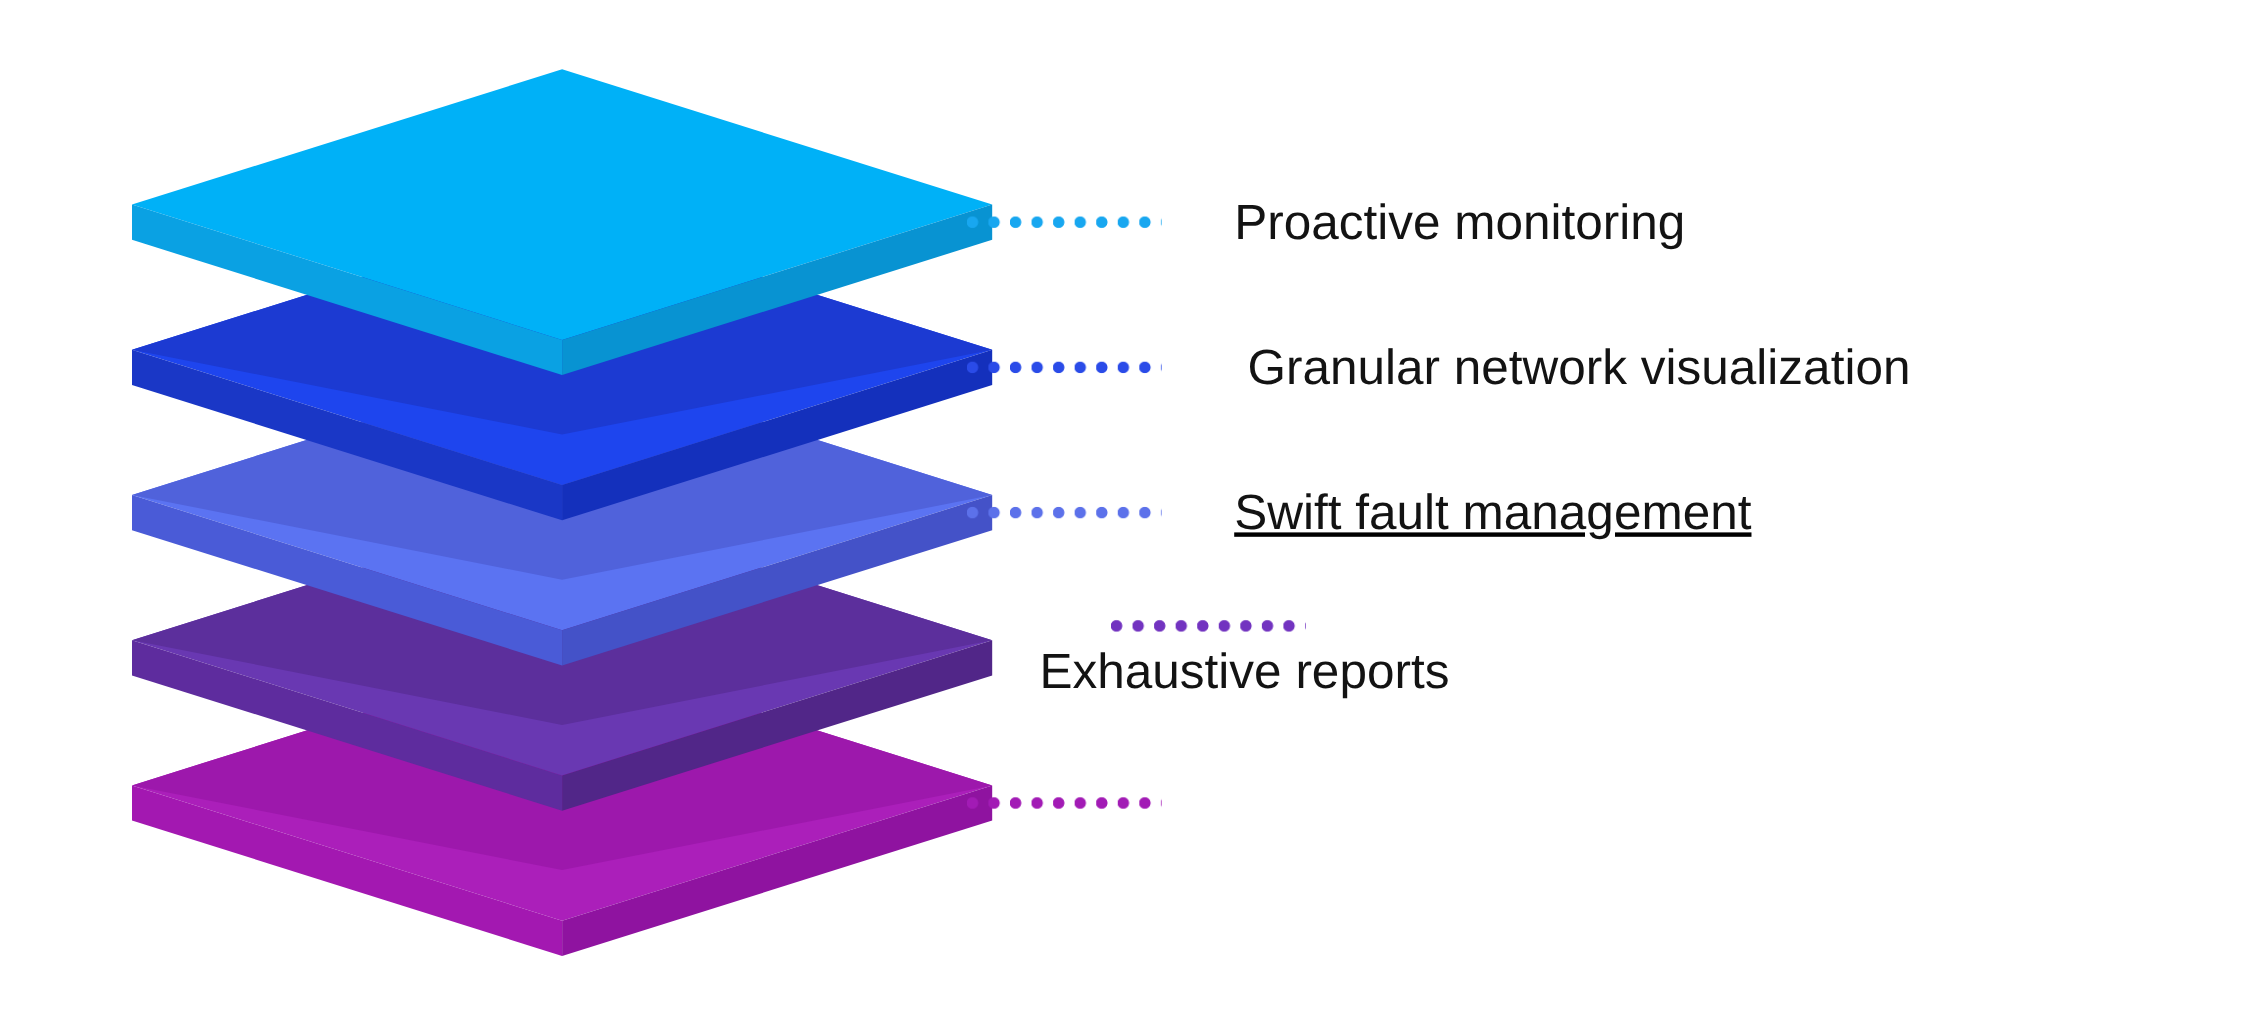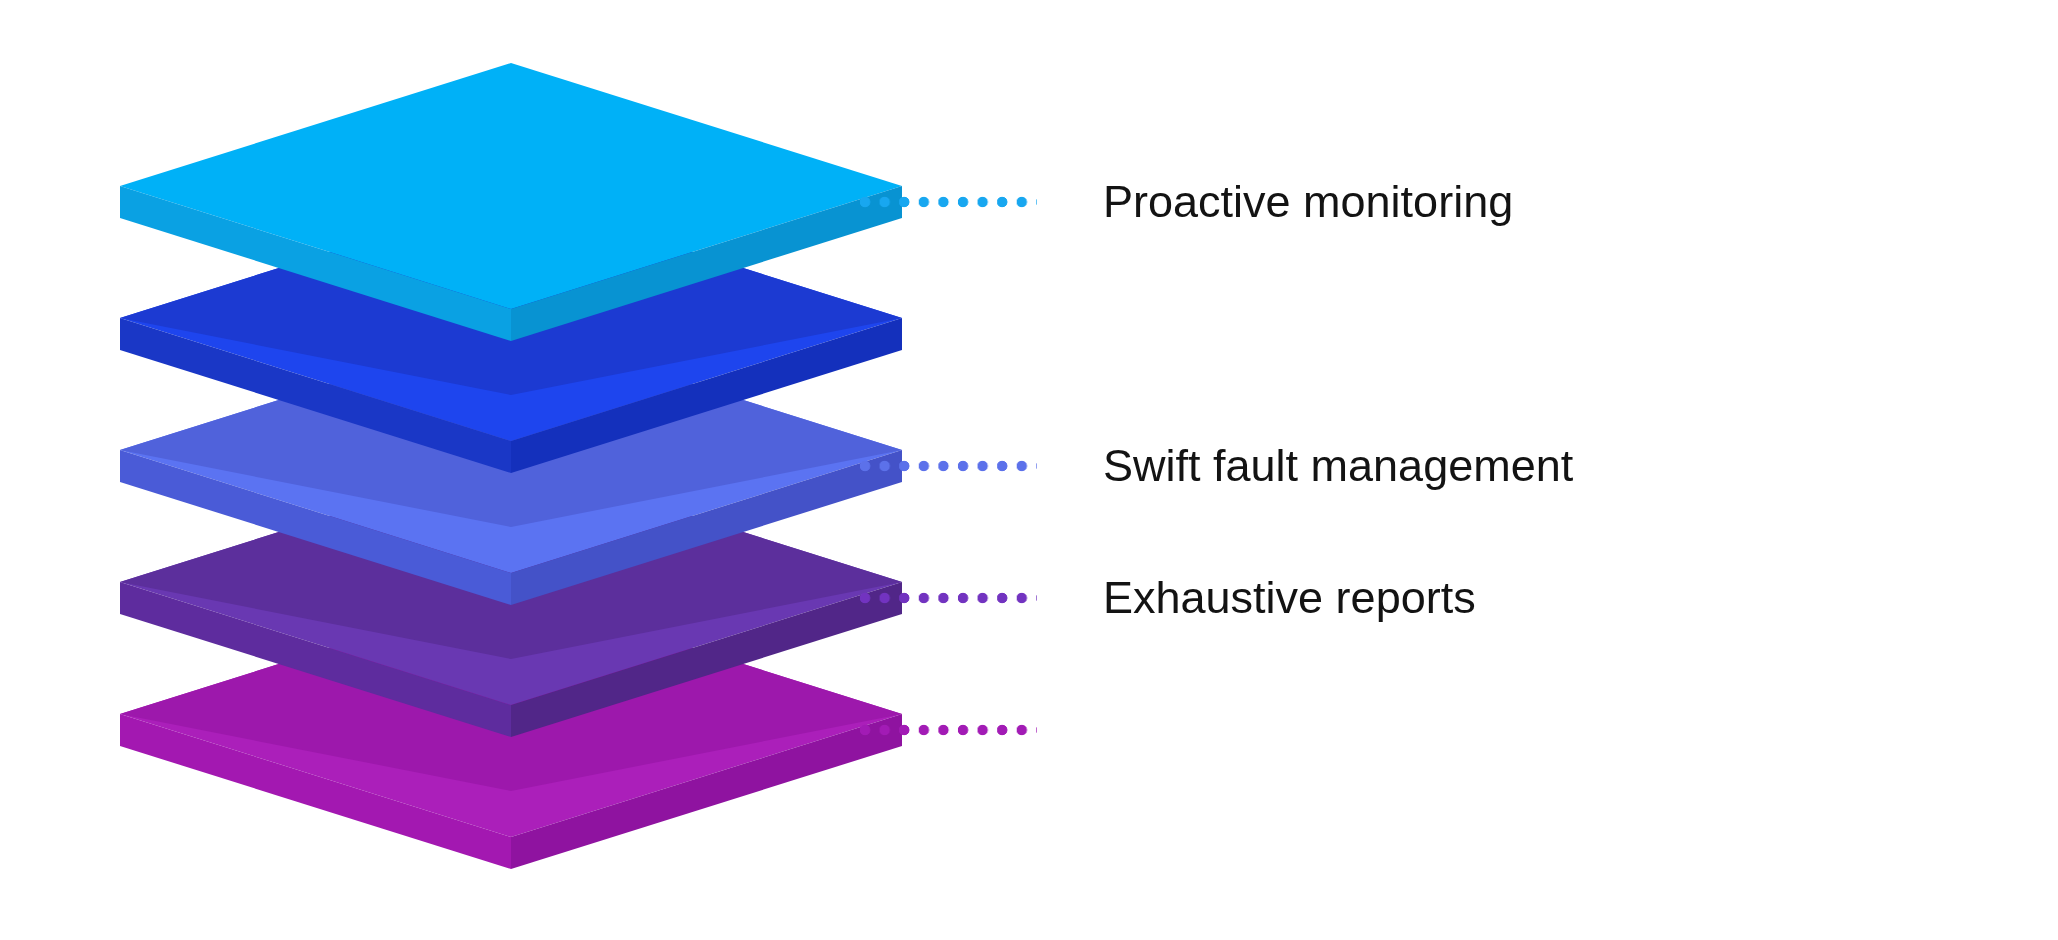--- a/index.html
+++ b/index.html
@@ -23,26 +23,26 @@
     top: 0;
     width: 2058px;
     height: 940px;
     display: block;
   }
   .feature-row {
     position: absolute;
     display: flex;
     align-items: center;
     height: 70px;
-    left: 860px;
+    left: 879px;
   }
   .row-1 { top: 167px; }
   .row-2 { top: 299px; }
-  .row-3 { top: 431px; }
-  .row-4 { top: 563px; }
+  .row-3 { top: 431px; text-decoration: underline; }
+  .row-4 { top: 563px; flex-direction: column; }
   .row-5 { top: 695px; }
   .dots {
     width: 177px;
     height: 12px;
     background-image: radial-gradient(circle at 5px 6px, var(--dot, #999) 4.9px, transparent 5.6px);
     background-size: 19.6px 12px;
     background-repeat: repeat-x;
     flex: 0 0 auto;
   }
   .feature-label {
@@ -96,20 +96,24 @@
       <polygon points="120,186 511,309 511,341 120,218" fill="#0AA1E3"></polygon>
       <polygon points="902,186 511,309 511,341 902,218" fill="#0893D2"></polygon>
     </g>
   </svg>
 
   <div class="feature-row row-1">
     <div class="dots" style="--dot: #18A7F0;"></div>
     <div class="feature-label">Proactive monitoring</div>
   </div>
 
+  <div class="feature-row row-2">
+    <div class="dots" style="--dot: #2A4BE8;"></div>
+    <div class="feature-label">Granular network visualization</div>
+  </div>
 
   <div class="feature-row row-3">
     <div class="dots" style="--dot: #5C71EA;"></div>
     <div class="feature-label">Swift fault management</div>
   </div>
 
   <div class="feature-row row-4">
     <div class="dots" style="--dot: #7233C0;"></div>
     <div class="feature-label">Exhaustive reports</div>
   </div>

